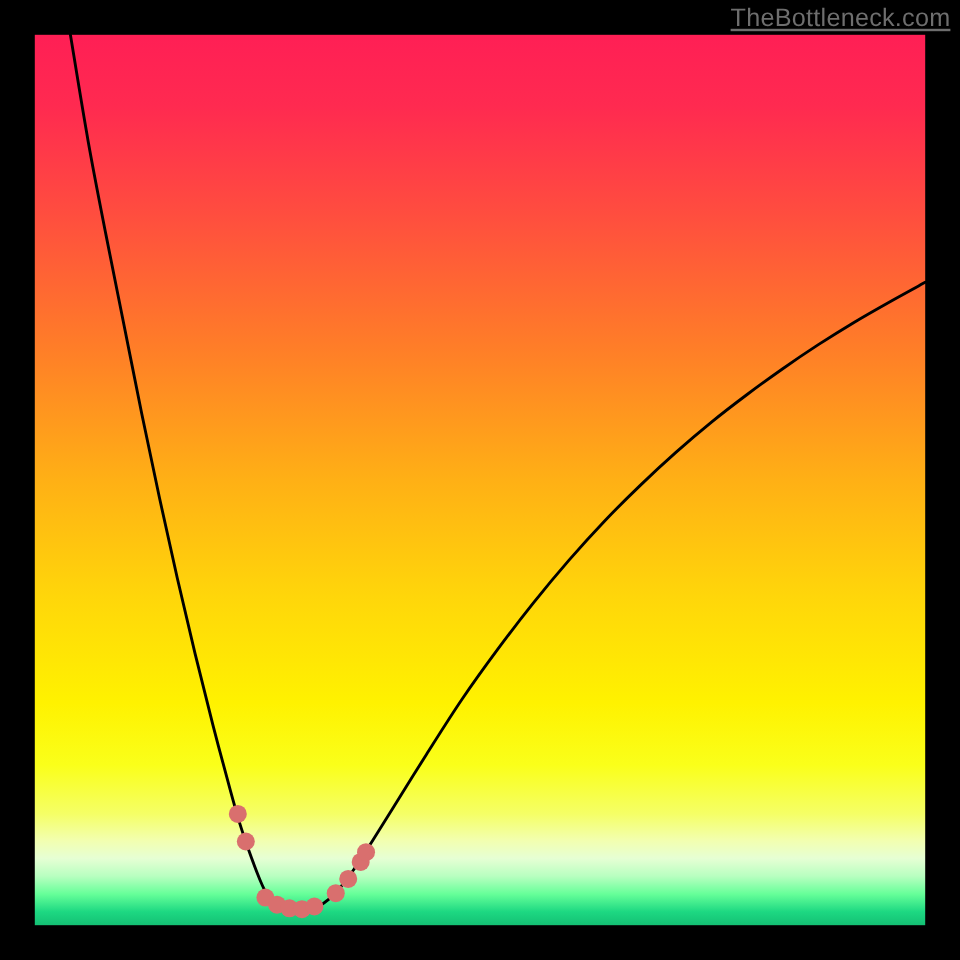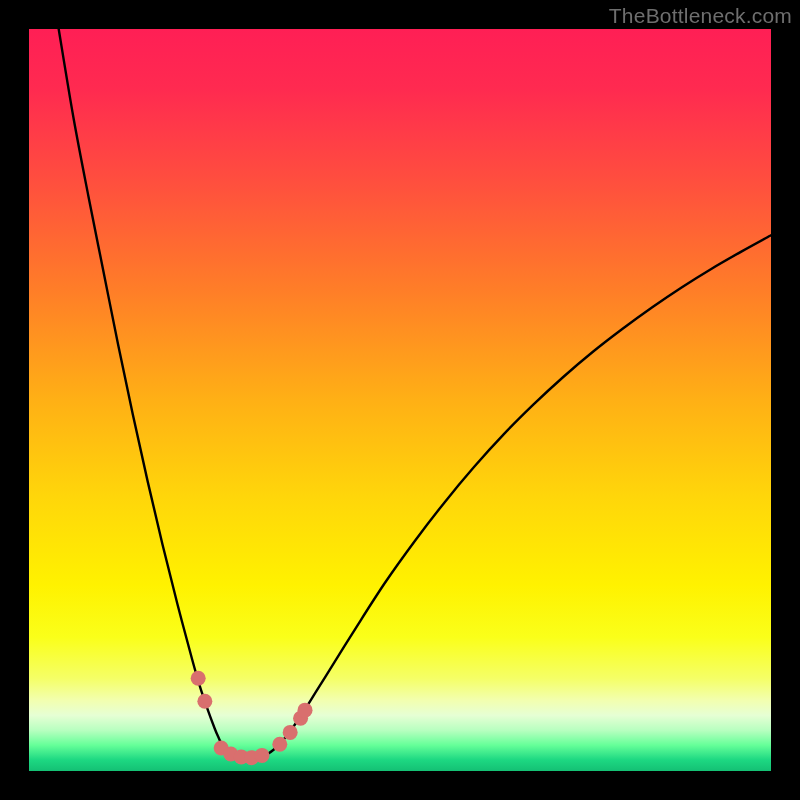--- a/index.html
+++ b/index.html
@@ -28,20 +28,21 @@
     
   }
   .watermark {
     position: absolute;
     top: 4px;
     right: 8px;
     color: #6e6e6e;
     font-size: 21px;
     letter-spacing: 0.2px;
     font-weight: 500;
+    text-decoration: underline;
   }
   svg.curve {
     position: absolute;
     left: 29px;
     top: 29px;
     width: 742px;
     height: 742px;
     overflow: visible;
   }
 </style>

